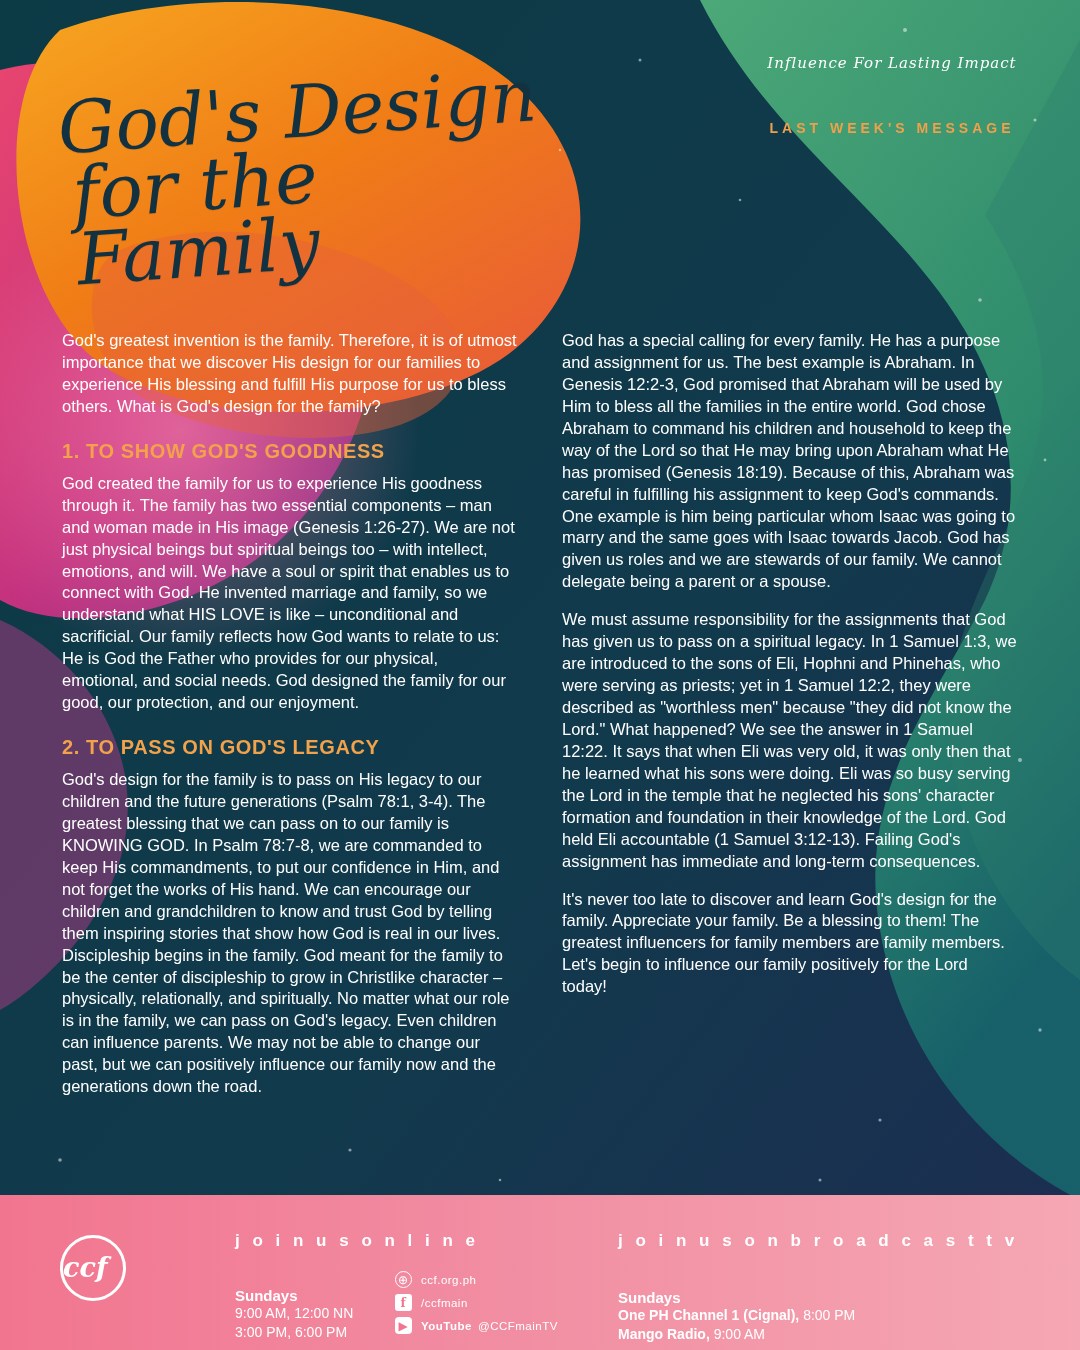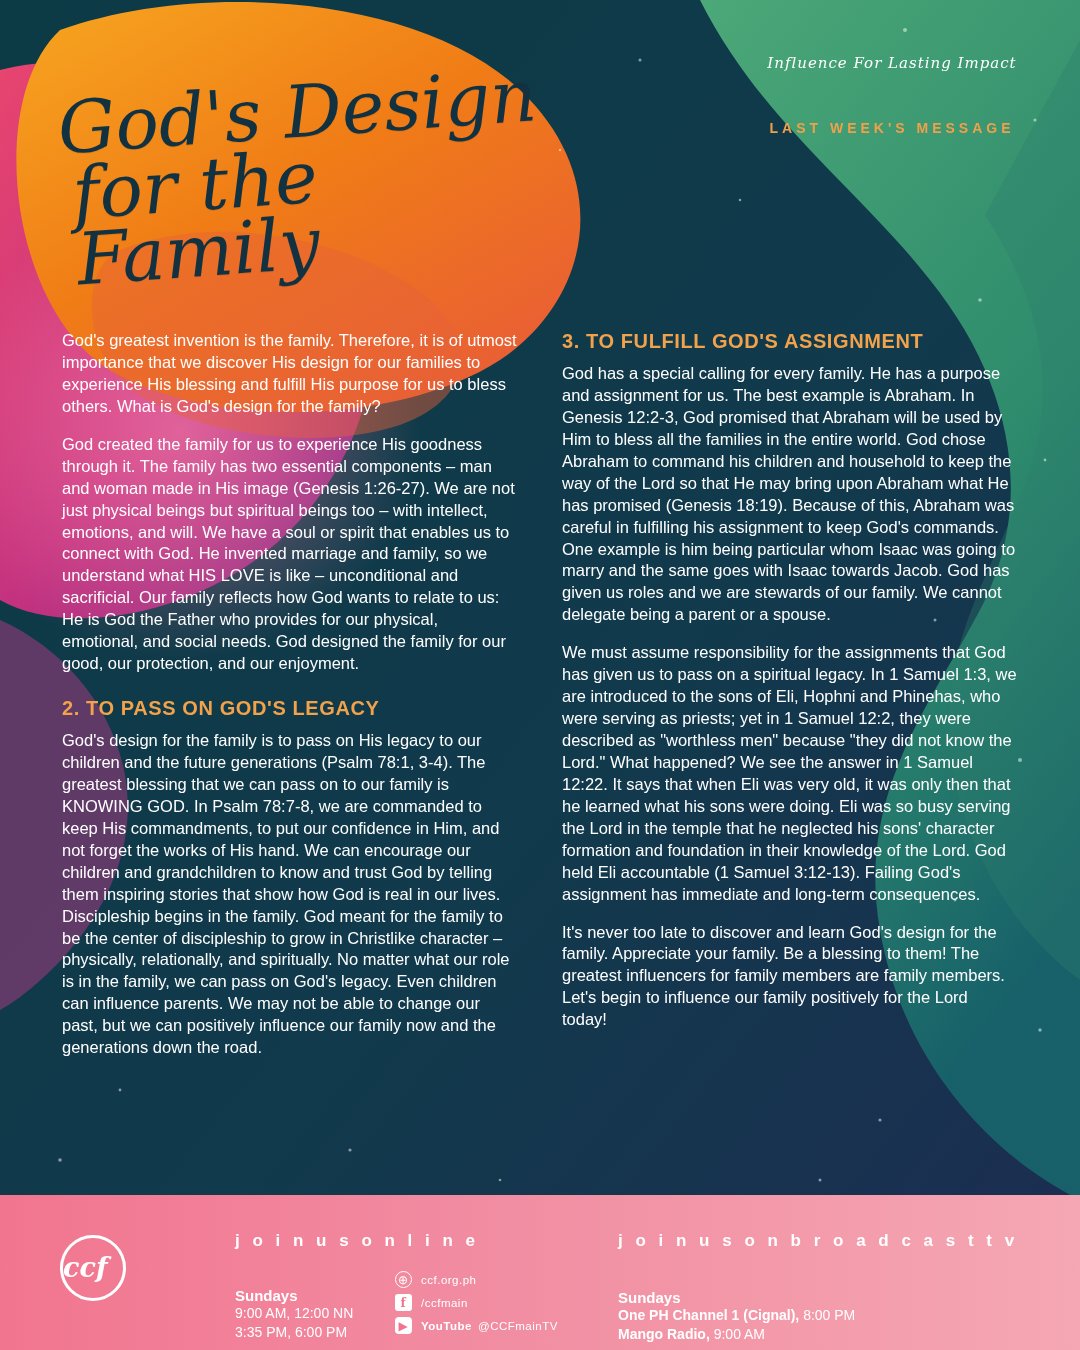--- a/index.html
+++ b/index.html
@@ -241,43 +241,43 @@
     <span class="l2">for the Family</span>
   </div>
 
   <div class="brand">
     <div class="tag">Influence For Lasting Impact</div>
   </div>
   <div class="lastweek">LAST WEEK'S MESSAGE</div>
 
   <div class="col col-left">
     <p>God's greatest invention is the family. Therefore, it is of utmost importance that we discover His design for our families to experience His blessing and fulfill His purpose for us to bless others. What is God's design for the family?</p>
+    <div class="sec-head">1. TO SHOW GOD'S GOODNESS</div>
     <p>God created the family for us to experience His goodness through it. The family has two essential components – man and woman made in His image (Genesis 1:26-27). We are not just physical beings but spiritual beings too – with intellect, emotions, and will. We have a soul or spirit that enables us to connect with God. He invented marriage and family, so we understand what HIS LOVE is like – unconditional and sacrificial. Our family reflects how God wants to relate to us: He is God the Father who provides for our physical, emotional, and social needs. God designed the family for our good, our protection, and our enjoyment.</p>
     <div class="sec-head">2. TO PASS ON GOD'S LEGACY</div>
     <p>God's design for the family is to pass on His legacy to our children and the future generations (Psalm 78:1, 3-4). The greatest blessing that we can pass on to our family is KNOWING GOD. In Psalm 78:7-8, we are commanded to keep His commandments, to put our confidence in Him, and not forget the works of His hand. We can encourage our children and grandchildren to know and trust God by telling them inspiring stories that show how God is real in our lives. Discipleship begins in the family. God meant for the family to be the center of discipleship to grow in Christlike character – physically, relationally, and spiritually. No matter what our role is in the family, we can pass on God's legacy. Even children can influence parents. We may not be able to change our past, but we can positively influence our family now and the generations down the road.</p>
   </div>
 
   <div class="col col-right">
-    <div class="sec-head">3. TO FULFILL GOD'S ASSIGNMENT</div>
     <p>God has a special calling for every family. He has a purpose and assignment for us. The best example is Abraham. In Genesis 12:2-3, God promised that Abraham will be used by Him to bless all the families in the entire world. God chose Abraham to command his children and household to keep the way of the Lord so that He may bring upon Abraham what He has promised (Genesis 18:19). Because of this, Abraham was careful in fulfilling his assignment to keep God's commands. One example is him being particular whom Isaac was going to marry and the same goes with Isaac towards Jacob. God has given us roles and we are stewards of our family. We cannot delegate being a parent or a spouse.</p>
     <p>We must assume responsibility for the assignments that God has given us to pass on a spiritual legacy. In 1 Samuel 1:3, we are introduced to the sons of Eli, Hophni and Phinehas, who were serving as priests; yet in 1 Samuel 12:2, they were described as "worthless men" because "they did not know the Lord." What happened? We see the answer in 1 Samuel 12:22. It says that when Eli was very old, it was only then that he learned what his sons were doing.  Eli was so busy serving the Lord in the temple that he neglected his sons' character formation and foundation in their knowledge of the Lord. God held Eli accountable (1 Samuel 3:12-13). Failing God's assignment has immediate and long-term consequences.</p>
     <p>It's never too late to discover and learn God's design for the family. Appreciate your family. Be a blessing to them! The greatest influencers for family members are family members. Let's begin to influence our family positively for the Lord today!</p>
   </div>
 
   <div class="footer">
     <div class="ccf-logo">ccf</div>
 
     <div class="foot-block fb-online">
       <div class="foot-head">j o i n   u s   o n l i n e</div>
     </div>
 
     <div class="times">
       <div class="foot-sub">Sundays</div>
       <div class="foot-line">9:00 AM, 12:00 NN</div>
-      <div class="foot-line">3:35 PM, 6:00 PM</div>
+      <div class="foot-line">3:00 PM, 6:00 PM</div>
     </div>
 
     <div class="socials">
       <div class="social-row">
         <span class="ic ic-globe">⊕</span>
         <span class="sm">ccf.org.ph</span>
       </div>
       <div class="social-row">
         <span class="ic ic-fb">f</span>
         <span class="sm">/ccfmain</span>

